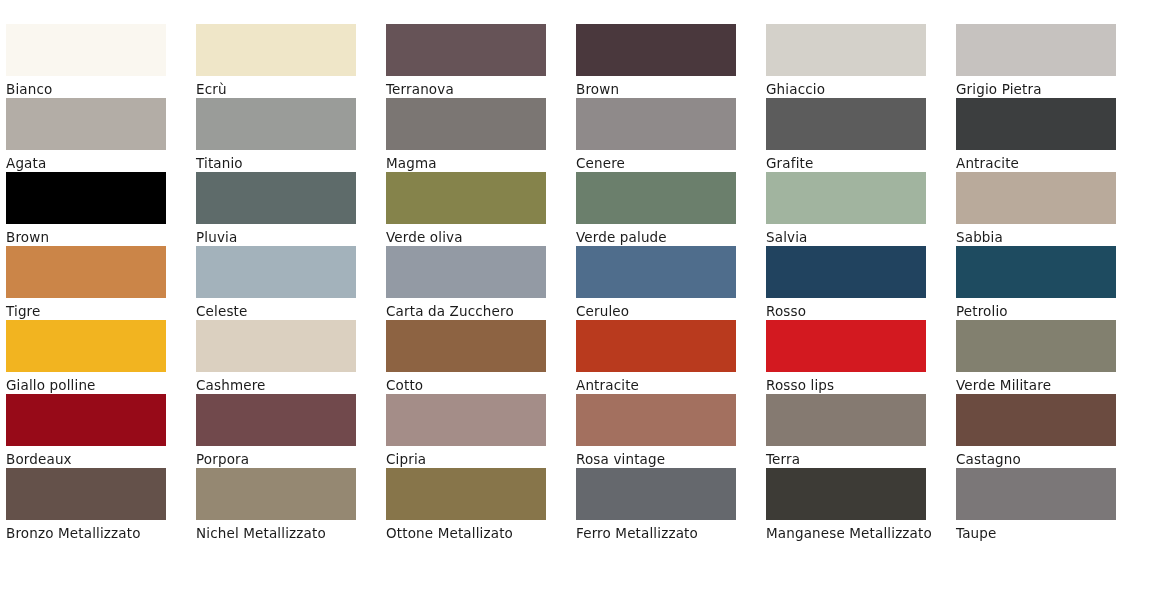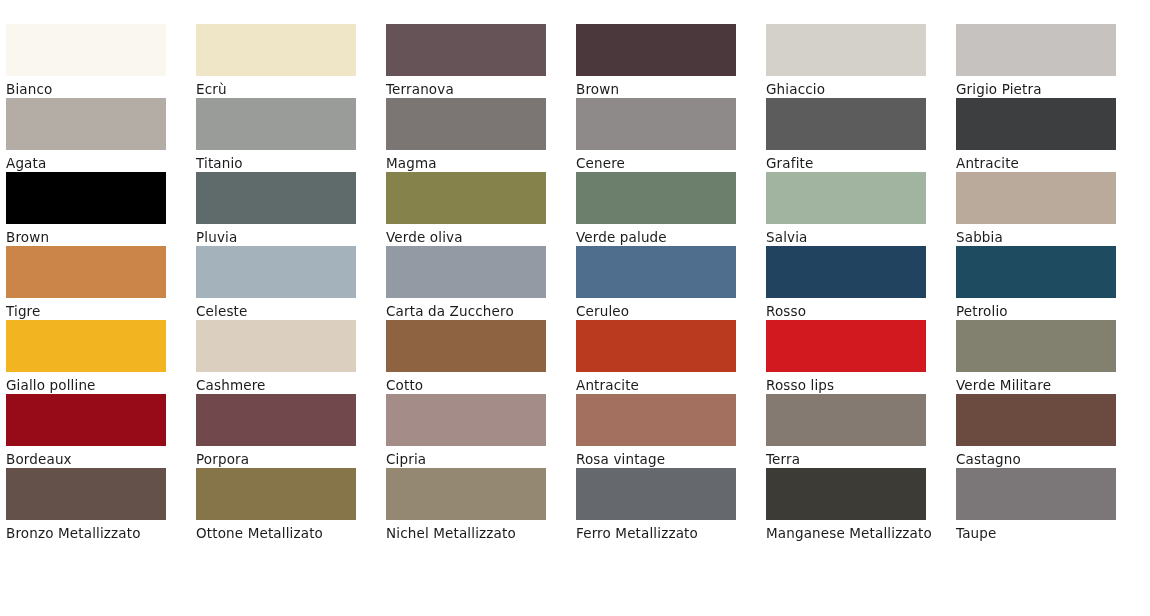--- a/index.html
+++ b/index.html
@@ -195,26 +195,26 @@
     </div>
     <div class="swatch-cell">
       <div class="swatch-chip" style="background-color: rgb(107, 75, 64);"></div>
       <span class="swatch-label">Castagno</span>
     </div>
     <div class="swatch-cell">
       <div class="swatch-chip" style="background-color: rgb(100, 81, 74);"></div>
       <span class="swatch-label">Bronzo Metallizzato</span>
     </div>
     <div class="swatch-cell">
+      <div class="swatch-chip" style="background-color: rgb(149, 136, 114);"></div>
+      <span class="swatch-label">Nichel Metallizzato</span>
+    </div>
+    <div class="swatch-cell">
       <div class="swatch-chip" style="background-color: rgb(135, 117, 74);"></div>
       <span class="swatch-label">Ottone Metallizato</span>
-    </div>
-    <div class="swatch-cell">
-      <div class="swatch-chip" style="background-color: rgb(149, 136, 114);"></div>
-      <span class="swatch-label">Nichel Metallizzato</span>
     </div>
     <div class="swatch-cell">
       <div class="swatch-chip" style="background-color: rgb(101, 104, 109);"></div>
       <span class="swatch-label">Ferro Metallizzato</span>
     </div>
     <div class="swatch-cell">
       <div class="swatch-chip" style="background-color: rgb(61, 59, 54);"></div>
       <span class="swatch-label">Manganese Metallizzato</span>
     </div>
     <div class="swatch-cell">

